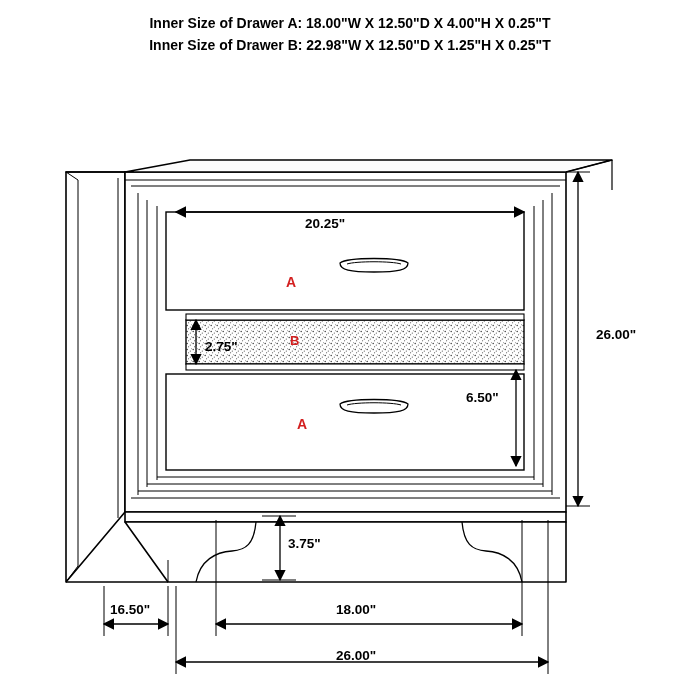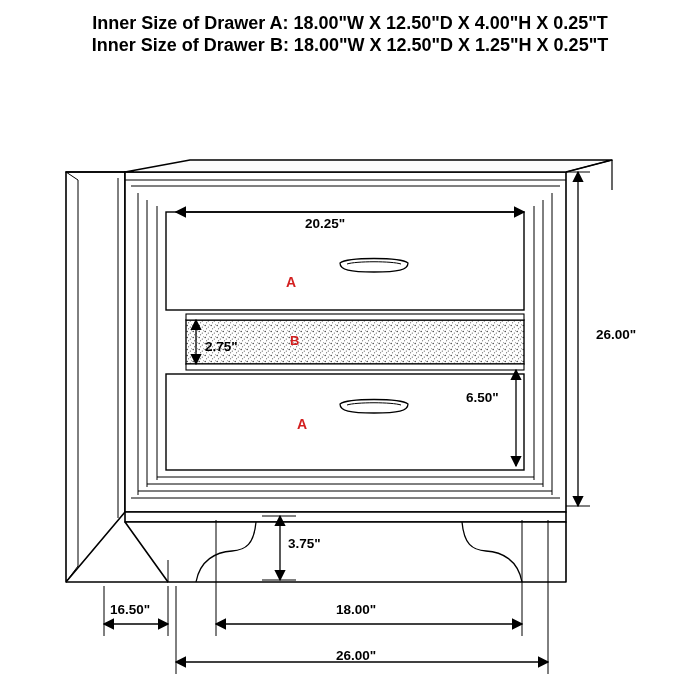--- a/index.html
+++ b/index.html
@@ -19,21 +19,21 @@
     height: 700px;
   }
   .header {
     position: absolute;
     left: 0;
     top: 12px;
     width: 700px;
     text-align: center;
   }
   .header-line {
-    font-size: 18px;
+    font-size: 14px;
     font-weight: bold;
     color: #000;
     line-height: 22px;
     white-space: nowrap;
     text-align: center;
   }
   svg.diagram {
     position: absolute;
     left: 0;
     top: 0;
@@ -62,21 +62,21 @@
     white-space: nowrap;
   }
 </style>
 </head>
 <body>
 
 <div id="stage">
 
   <div class="header">
     <div class="header-line">Inner Size of Drawer A: 18.00"W X 12.50"D X 4.00"H X 0.25"T</div>
-    <div class="header-line">Inner Size of Drawer B: 18.00"W X 12.50"D X 1.25"H X 0.25"T</div>
+    <div class="header-line">Inner Size of Drawer B: 22.98"W X 12.50"D X 1.25"H X 0.25"T</div>
   </div>
 
   <svg class="diagram" viewBox="0 0 700 700">
     <defs>
       <marker id="arrEnd" markerWidth="9" markerHeight="9" refX="8" refY="4.5" orient="auto" markerUnits="strokeWidth">
         <path d="M0,0 L9,4.5 L0,9 z" fill="#000"></path>
       </marker>
       <marker id="arrStart" markerWidth="9" markerHeight="9" refX="1" refY="4.5" orient="auto" markerUnits="strokeWidth">
         <path d="M9,0 L0,4.5 L9,9 z" fill="#000"></path>
       </marker>

